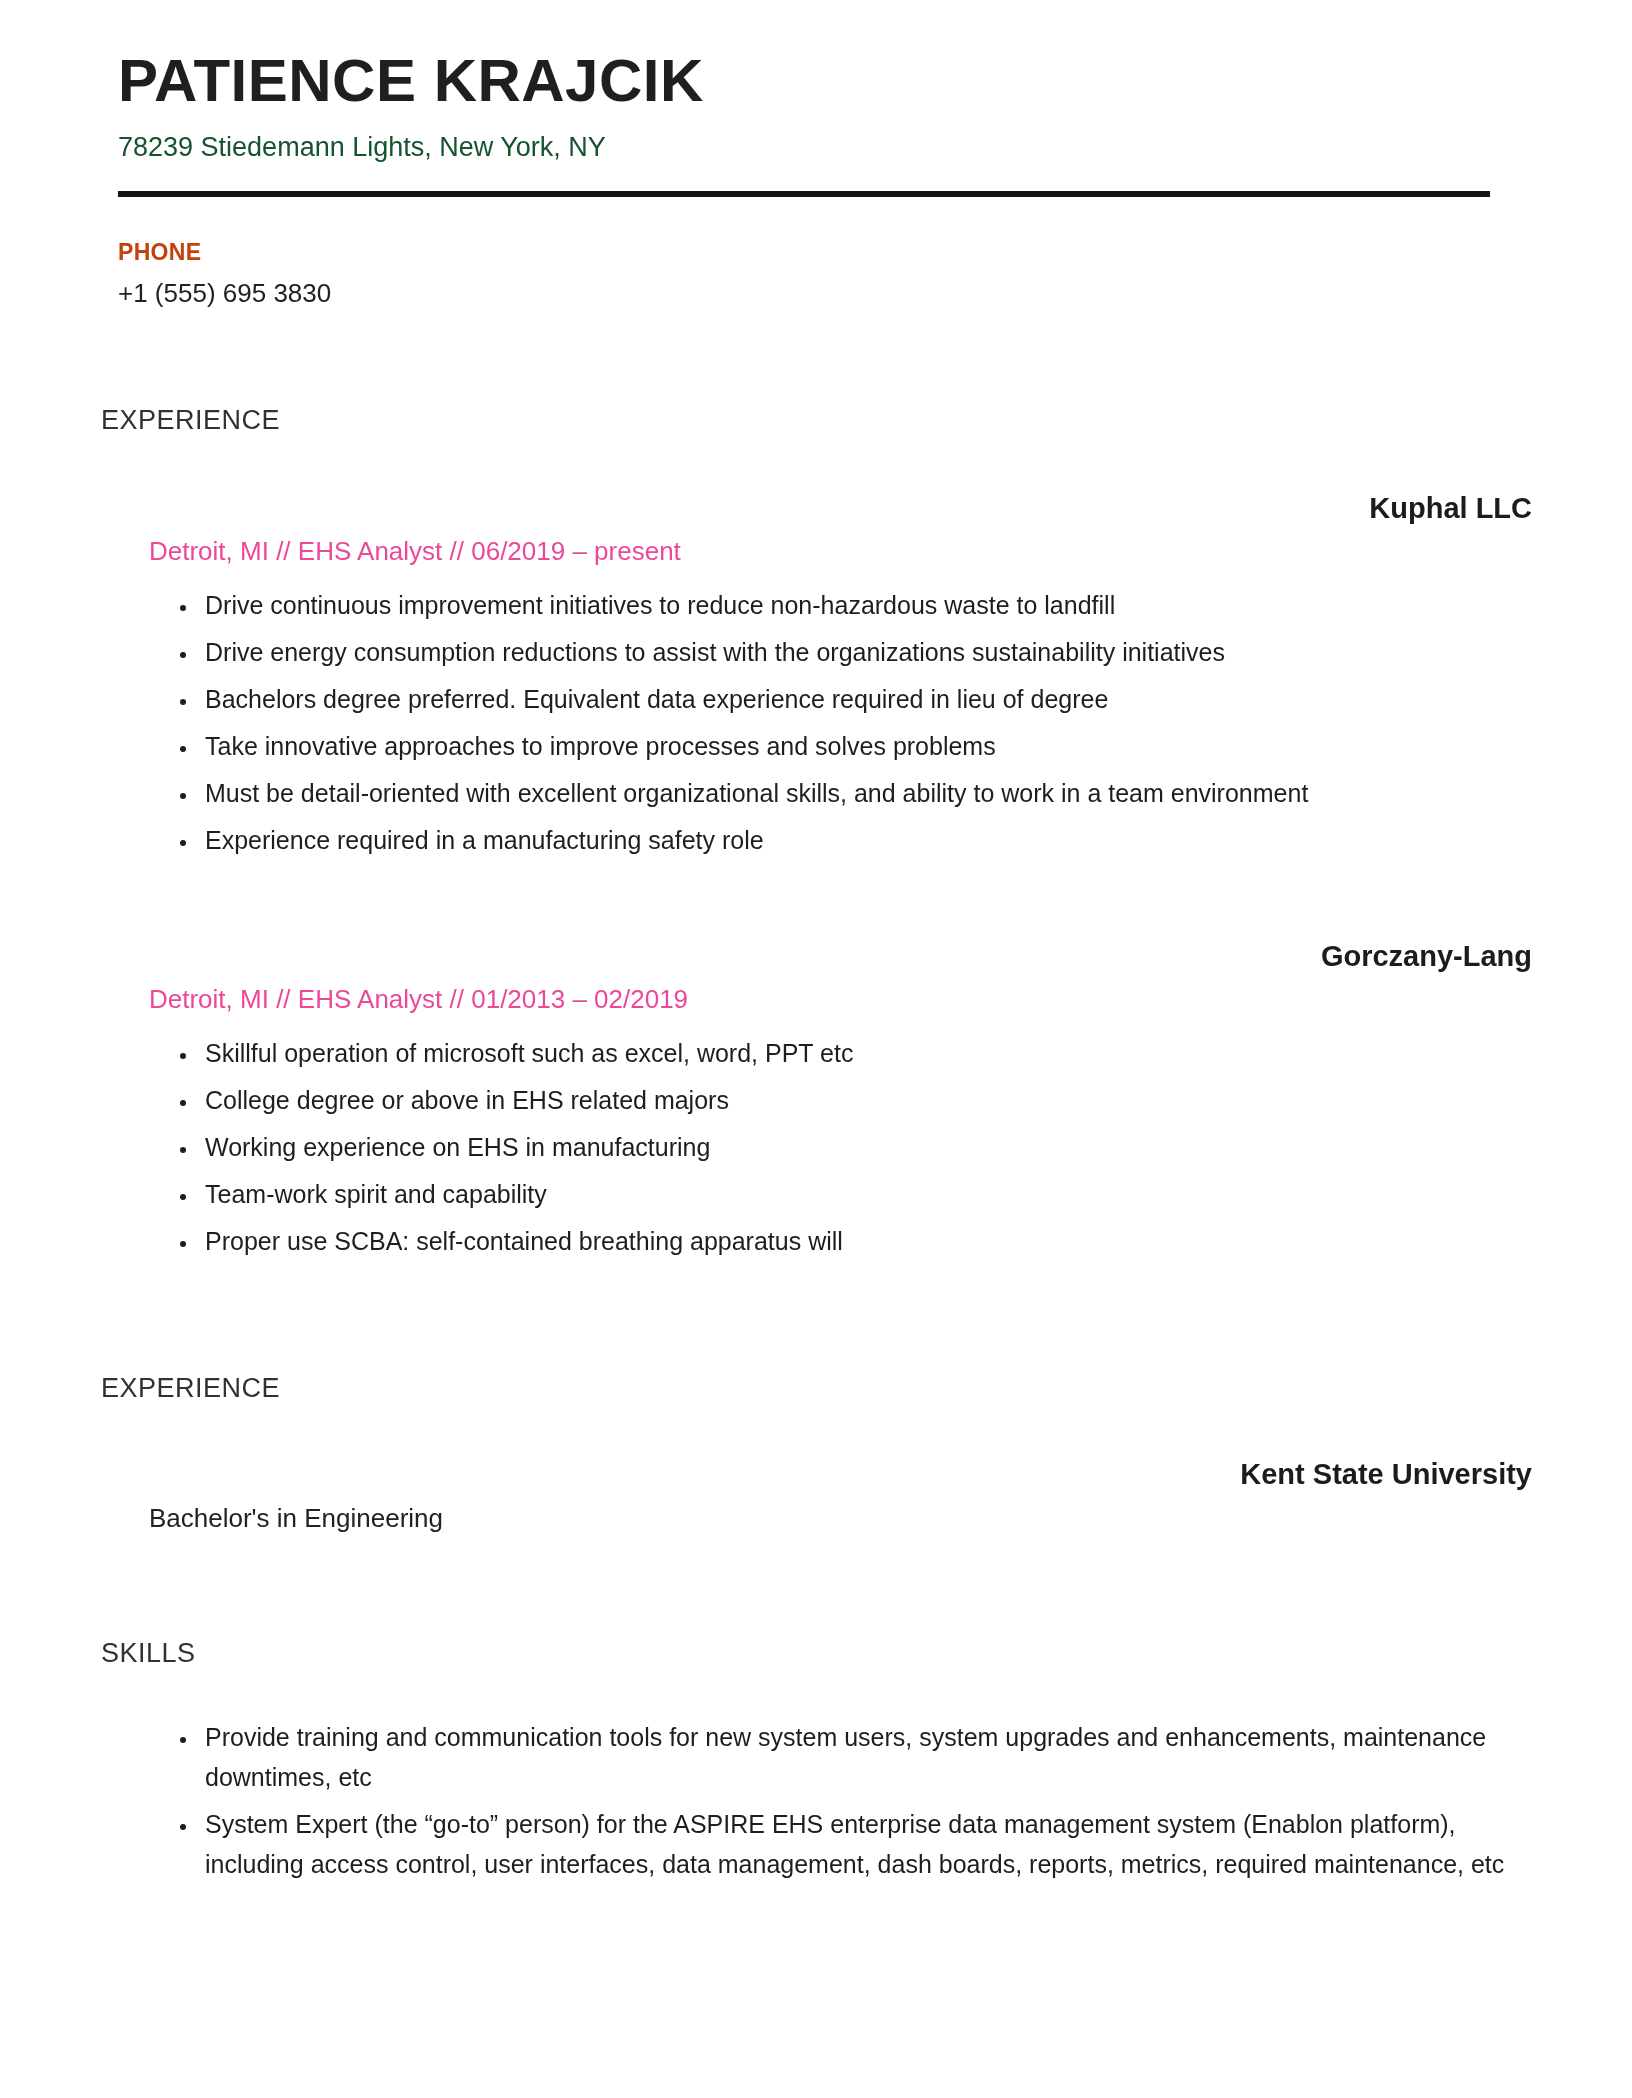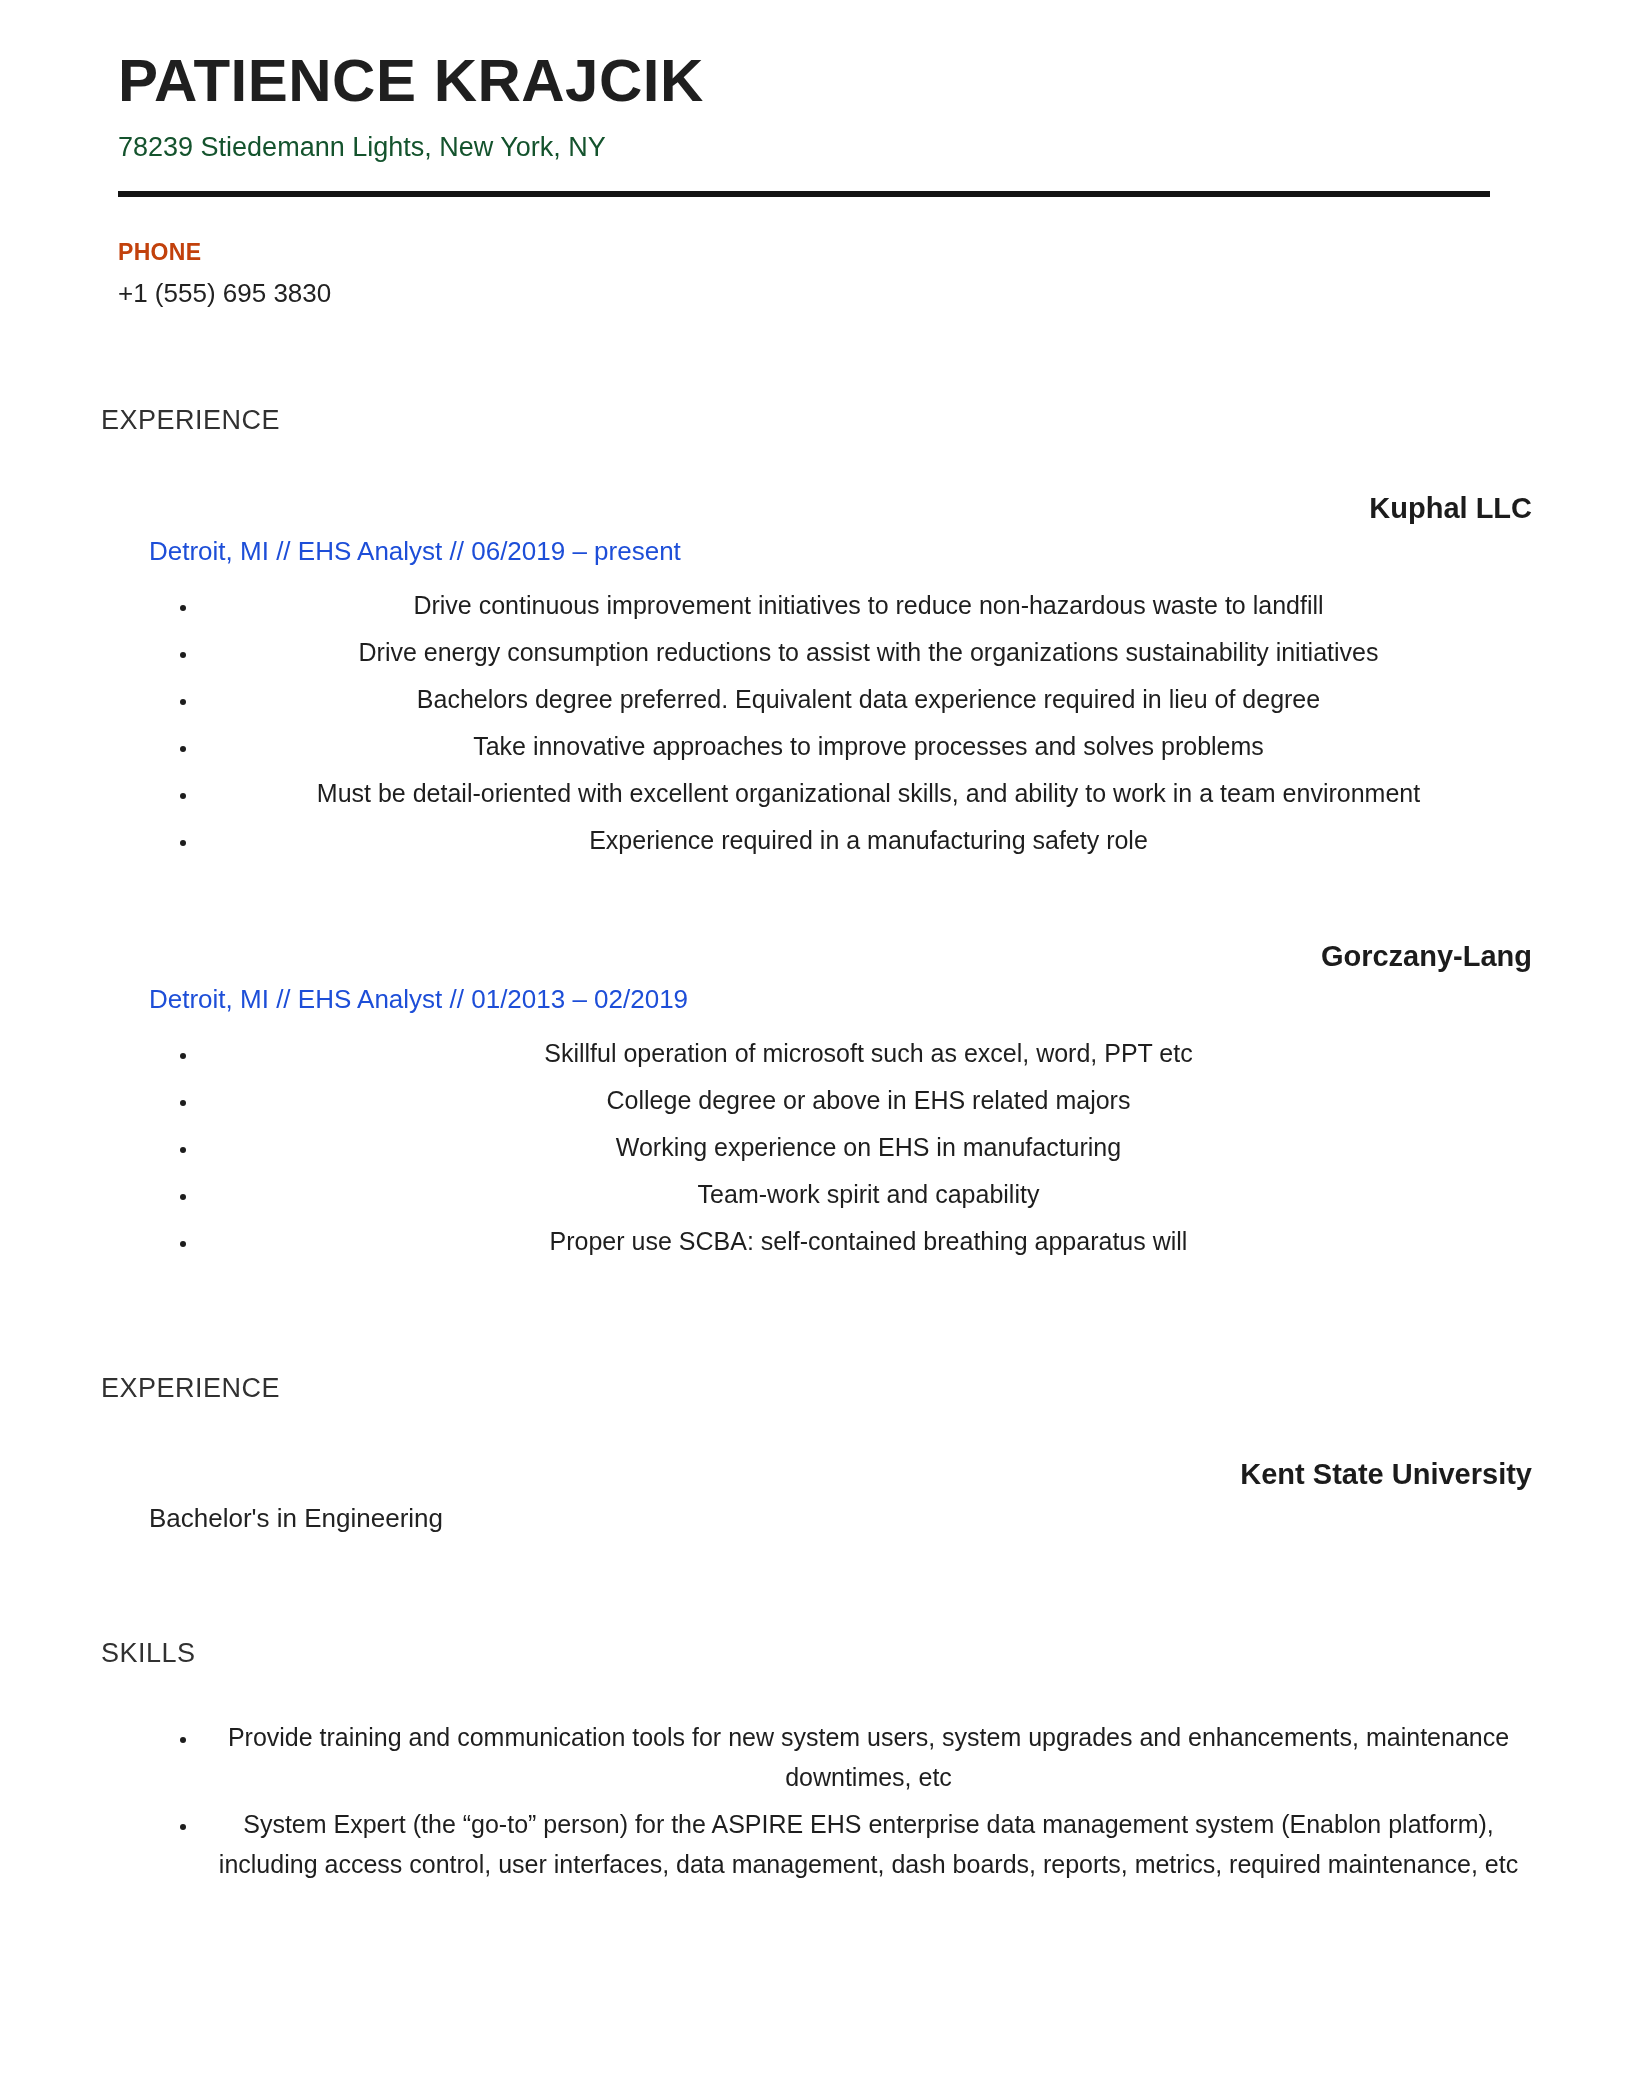--- a/index.html
+++ b/index.html
@@ -70,36 +70,35 @@
   .job { margin: 56px 100px 0 113px; }
   .job + .job { margin-top: 80px; }
   .job-company {
     font-size: 29px;
     font-weight: 700;
     color: #1c1c1c;
     text-align: right;
   }
   .job-meta {
     font-size: 26px;
-    color: #1d4ed8;
+    color: #ec4899;
     margin-top: 11px;
   }
 
   .bullets {
     list-style: disc outside;
     margin-top: 18px;
     padding-left: 50px;
   }
   .bullets li {
     font-size: 25px;
     line-height: 1.6;
     color: #1e1e1e;
     margin-bottom: 7px;
     padding-left: 6px;
-    text-align: center;
   }
   .bullets li::marker { color: #1d1d1d; font-size: 21px; }
 
   
   .edu { margin: 54px 100px 0 113px; }
   .edu-degree {
     font-size: 26px;
     color: #222222;
     margin-top: 12px;
   }

